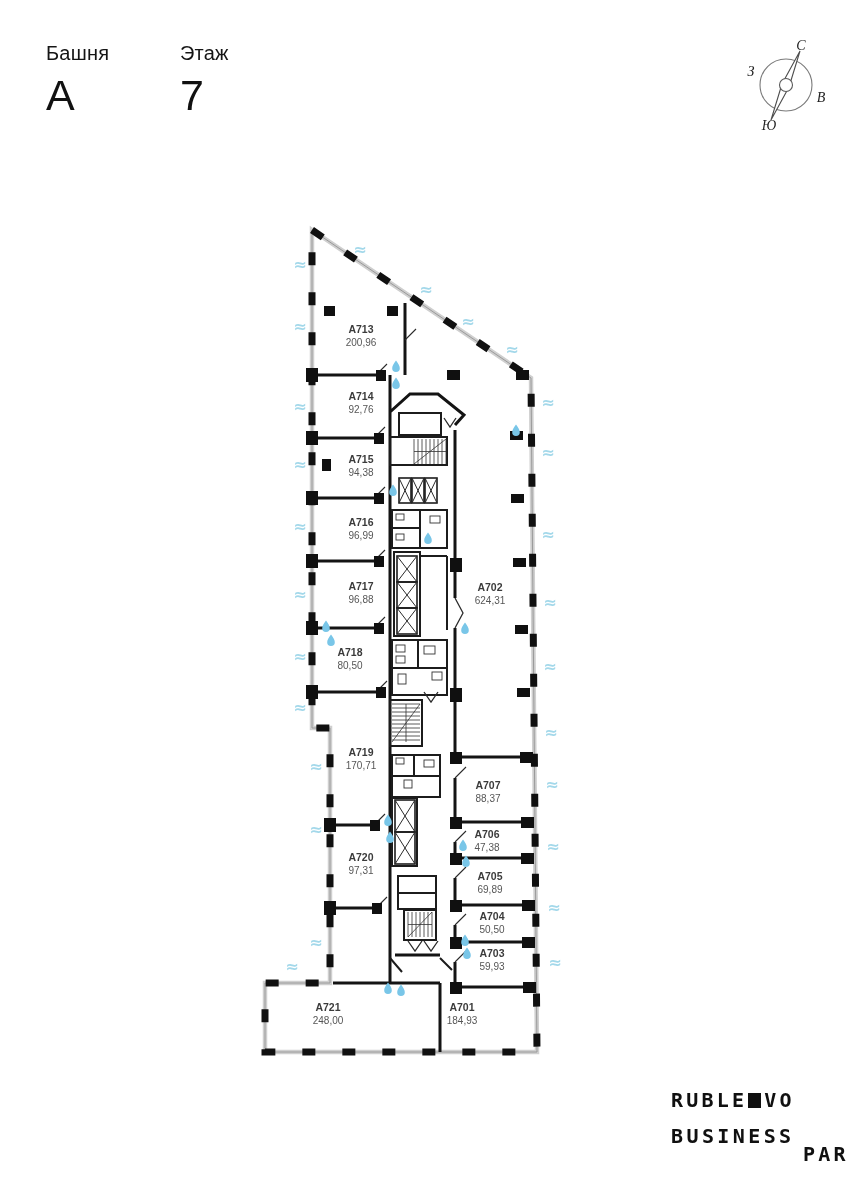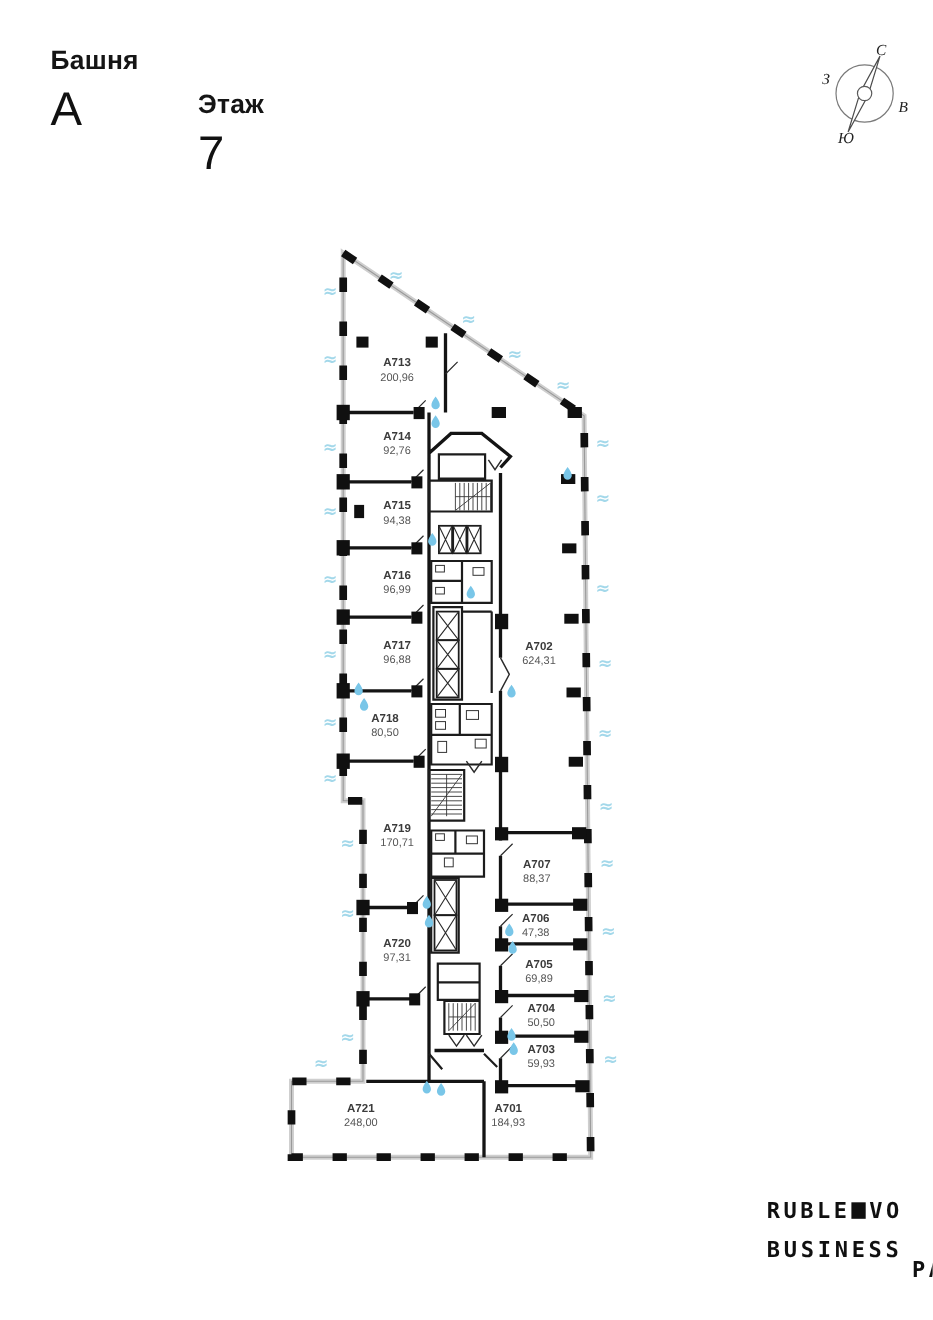--- a/index.html
+++ b/index.html
@@ -1,29 +1,29 @@
 <!DOCTYPE html>
 <html><head>
 <meta charset="utf-8">
 <style>
   html,body{margin:0;padding:0;background:#fff;}
   .page{position:relative;width:848px;height:1200px;background:#ffffff;overflow:hidden;
         font-family:"Liberation Sans",sans-serif;color:#1a1a1a;}
   
   .hdr-block{position:absolute;top:42px;}
   .hdr-block.tower{left:46px;}
-  .hdr-block.floor{left:180px;margin-top:40px;}
-  .hdr-label{font-size:24px;font-weight:700;color:#151515;letter-spacing:.2px;}
+  .hdr-block.floor{left:180px;}
+  .hdr-label{font-size:20px;font-weight:400;color:#151515;letter-spacing:.2px;}
   .hdr-value{font-size:43px;font-weight:500;color:#111;margin-top:9px;line-height:1;}
   
   #compass{position:absolute;left:720px;top:18px;}
   #plan{position:absolute;left:0;top:0;}
   .compass-letter{font-family:"Liberation Serif",serif;font-style:italic;font-size:14px;fill:#222;}
   
-  .logo{position:absolute;left:697px;top:1092px;width:128px;color:#101010;}
+  .logo{position:absolute;left:671px;top:1092px;width:128px;color:#101010;}
   .logo-text{display:flex;align-items:center;font-family:"DejaVu Sans Mono",monospace;
              font-weight:bold;font-size:20px;line-height:17px;height:17px;white-space:nowrap;}
   .logo-text .lt{letter-spacing:3.2px;}
   .logo-text .lt8{letter-spacing:3.4px;text-align:right;}
   .logo-block{display:inline-block;width:13px;height:15px;background:#101010;margin:0 3px 0 1px;}
   .barcode{display:flex;align-items:stretch;height:15px;margin:2px 0;gap:24px;}
   .barcode .bseg{background:#101010;height:15px;}
   .barcode .btext{font-family:"DejaVu Sans Mono",monospace;font-weight:bold;font-size:20px;
                   line-height:15px;letter-spacing:3.2px;margin-left:auto;}
 </style>

